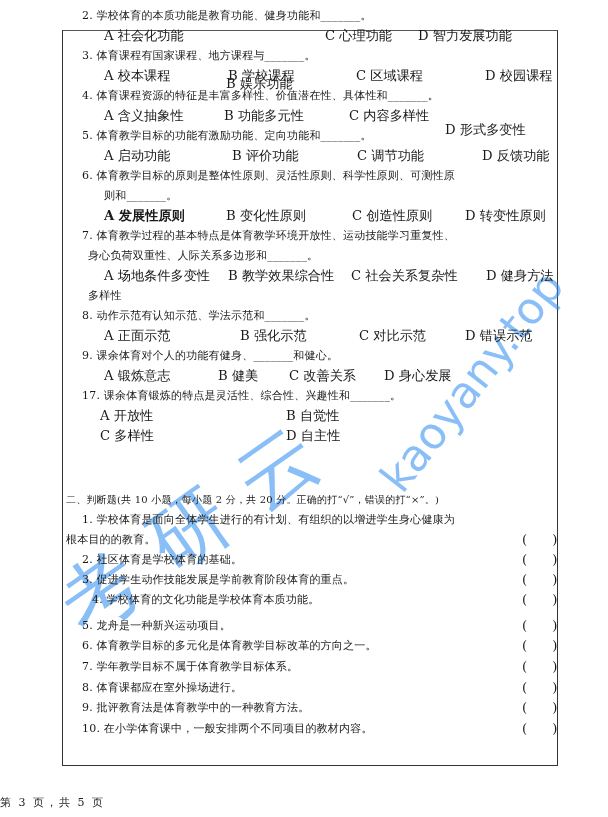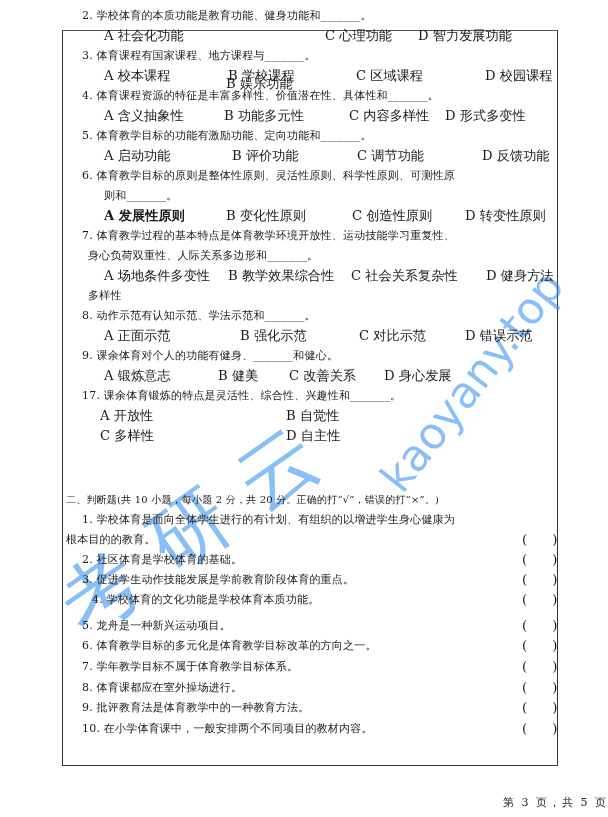--- a/index.html
+++ b/index.html
@@ -10,21 +10,21 @@
   .frame {
     position: absolute; left: 62px; top: 30px; width: 496px; height: 736px;
     border: 1px solid #333; border-top: 1px solid #555; box-sizing: border-box;
   }
   .line {
     position: absolute; font-size: 11px; line-height: 20px; white-space: nowrap; letter-spacing: 0.2px;
   }
   .opt { position: absolute; font-size: 13.2px; line-height: 20px; white-space: nowrap; }
   .paren { position: absolute; font-size: 13.2px; line-height: 20px; white-space: pre; }
   .footer {
-    position: absolute; left: 0; width: 608px; top: 795px; text-align: right;
+    position: absolute; left: 0; width: 608px; top: 795px; text-align: left;
     font-size: 11px; letter-spacing: 2px; color: #222;
   }
   .wm {
     position: absolute; color: #2a8cf0; opacity: 0.55; font-family: "DejaVu Sans", sans-serif;
     pointer-events: none; white-space: nowrap;
   }
 </style>
 </head>
 <body>
 
@@ -42,21 +42,21 @@
 <div class="line" style="left:82px; top:46px;">3. 体育课程有国家课程、地方课程与_______。</div>
 <div class="opt" style="left:104px; top:66px;">A 校本课程</div>
 <div class="opt" style="left:228px; top:66px;">B 学校课程</div>
 <div class="opt" style="left:356px; top:66px;">C 区域课程</div>
 <div class="opt" style="left:485px; top:66px;">D 校园课程</div>
 
 <div class="line" style="left:82px; top:86px;">4. 体育课程资源的特征是丰富多样性、价值潜在性、具体性和_______。</div>
 <div class="opt" style="left:104px; top:106px;">A 含义抽象性</div>
 <div class="opt" style="left:224px; top:106px;">B 功能多元性</div>
 <div class="opt" style="left:349px; top:106px;">C 内容多样性</div>
-<div class="opt" style="left:445px; top:106px;text-align:center;">D 形式多变性</div>
+<div class="opt" style="left:445px; top:120px;text-align:center;">D 形式多变性</div>
 
 <div class="line" style="left:82px; top:126px;">5. 体育教学目标的功能有激励功能、定向功能和_______。</div>
 <div class="opt" style="left:104px; top:146px;">A 启动功能</div>
 <div class="opt" style="left:232px; top:146px;">B 评价功能</div>
 <div class="opt" style="left:357px; top:146px;">C 调节功能</div>
 <div class="opt" style="left:482px; top:146px;">D 反馈功能</div>
 
 <div class="line" style="left:82px; top:166px;">6. 体育教学目标的原则是整体性原则、灵活性原则、科学性原则、可测性原</div>
 <div class="line" style="left:104px; top:186px;">则和_______。</div>
 <div class="opt" style="left:104px; top:206px;font-weight:bold;">A 发展性原则</div>

